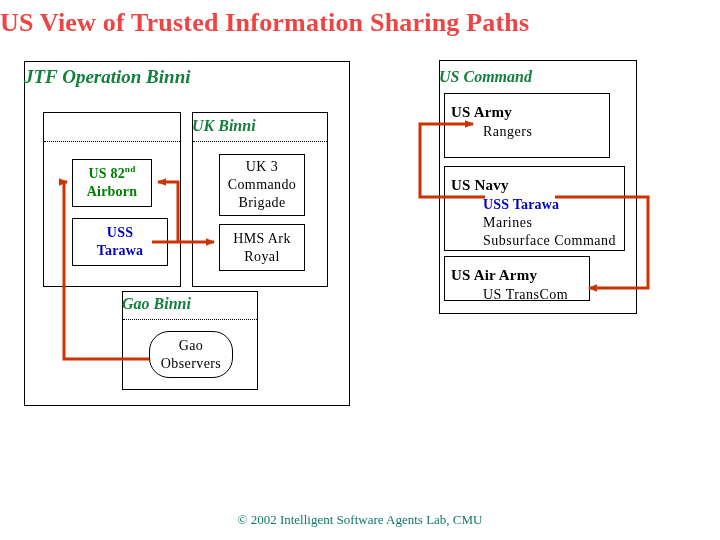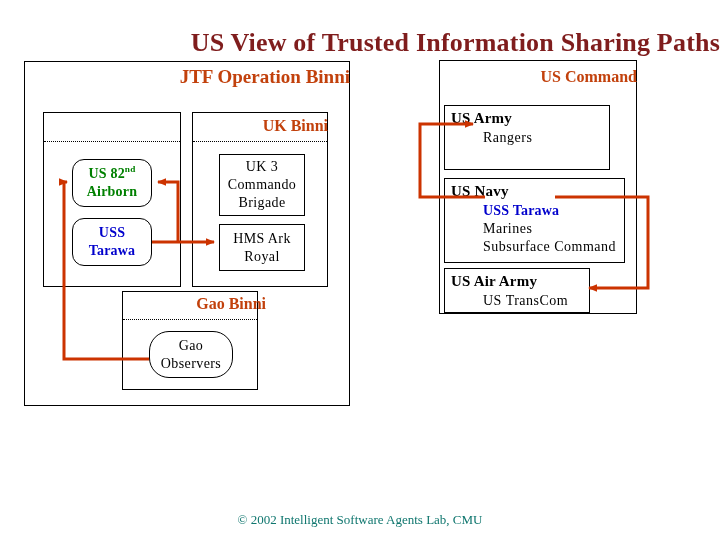--- a/index.html
+++ b/index.html
@@ -13,82 +13,82 @@
     width: 720px;
     height: 540px;
     background: #ffffff;
     font-family: "Liberation Serif", "DejaVu Serif", serif;
     overflow: hidden;
   }
   .abs { position: absolute; }
 
   
   #title {
-    left: 0; top: 28px;
+    left: 0; top: 8px;
     width: 720px;
-    text-align: right;
+    text-align: left;
     font-size: 26px;
     font-weight: bold;
-    color: #7f1d1d;
+    color: #ef4444;
     letter-spacing: 0.2px;
   }
 
   
   #footer {
     left: 0; top: 512px;
     width: 720px;
     text-align: center;
     font-size: 13px;
     color: #0f766e;
   }
 
   
   .box {
     border: 1px solid #000000;
     background: transparent;
     box-sizing: border-box;
   }
   .grp-title {
-    text-align: right;
+    text-align: left;
     font-weight: bold;
     font-size: 16px;
-    color: #c2410c;
+    color: #15803d;
     line-height: 1.1;
+    font-style: italic;
   }
   .dotted-rule {
     border-top: 1px dotted #000000;
     height: 0;
   }
 
   
   .leaf {
     border: 1px solid #000000;
     box-sizing: border-box;
     display: flex;
     align-items: center;
     justify-content: center;
     text-align: center;
     font-size: 14px;
     line-height: 1.28;
     color: #000000;
     letter-spacing: 0.4px;
   }
-  .leaf.bold { font-weight: bold; letter-spacing: 0.2px; border-radius: 12px; }
+  .leaf.bold { font-weight: bold; letter-spacing: 0.2px; }
   .green { color: #008000; }
   .blue  { color: #0000CC; }
 
   
   .svc {
     border: 1px solid #000000;
     box-sizing: border-box;
     font-size: 14px;
     color: #000000;
-    padding: 3px 4px 3px 6px;
+    padding: 9px 4px 3px 6px;
     line-height: 1.30;
-    margin-top: 12px;
   }
   .svc .hdr {
     font-weight: bold;
     font-size: 15px;
     letter-spacing: 0.2px;
   }
   .svc .item {
     padding-left: 32px;
     letter-spacing: 0.5px;
   }
@@ -117,21 +117,21 @@
   <div class="abs box" style="left:43px; top:112px; width:138px; height:175px;"></div>
   <div class="abs dotted-rule" style="left:44px; top:141px; width:136px;"></div>
 
   <div class="abs leaf bold green" style="left:72px; top:159px; width:80px; height:48px;">
     <div>
       <span>US 82</span><sup>nd</sup><br>
       <span>Airborn</span>
     </div>
   </div>
 
-  <div class="abs leaf bold blue" style="left:72px; top:218px; width:80px; height:48px;">
+  <div class="abs leaf bold blue" style="left:72px; top:218px; width:96px; height:48px;">
     <div>
       <span>USS</span><br>
       <span>Tarawa</span>
     </div>
   </div>
 
   <div class="abs box" style="left:192px; top:112px; width:136px; height:175px;"></div>
   <div class="abs grp-title" style="left:192px; top:117px; width:136px;">UK Binni</div>
   <div class="abs dotted-rule" style="left:193px; top:141px; width:134px;"></div>
 

